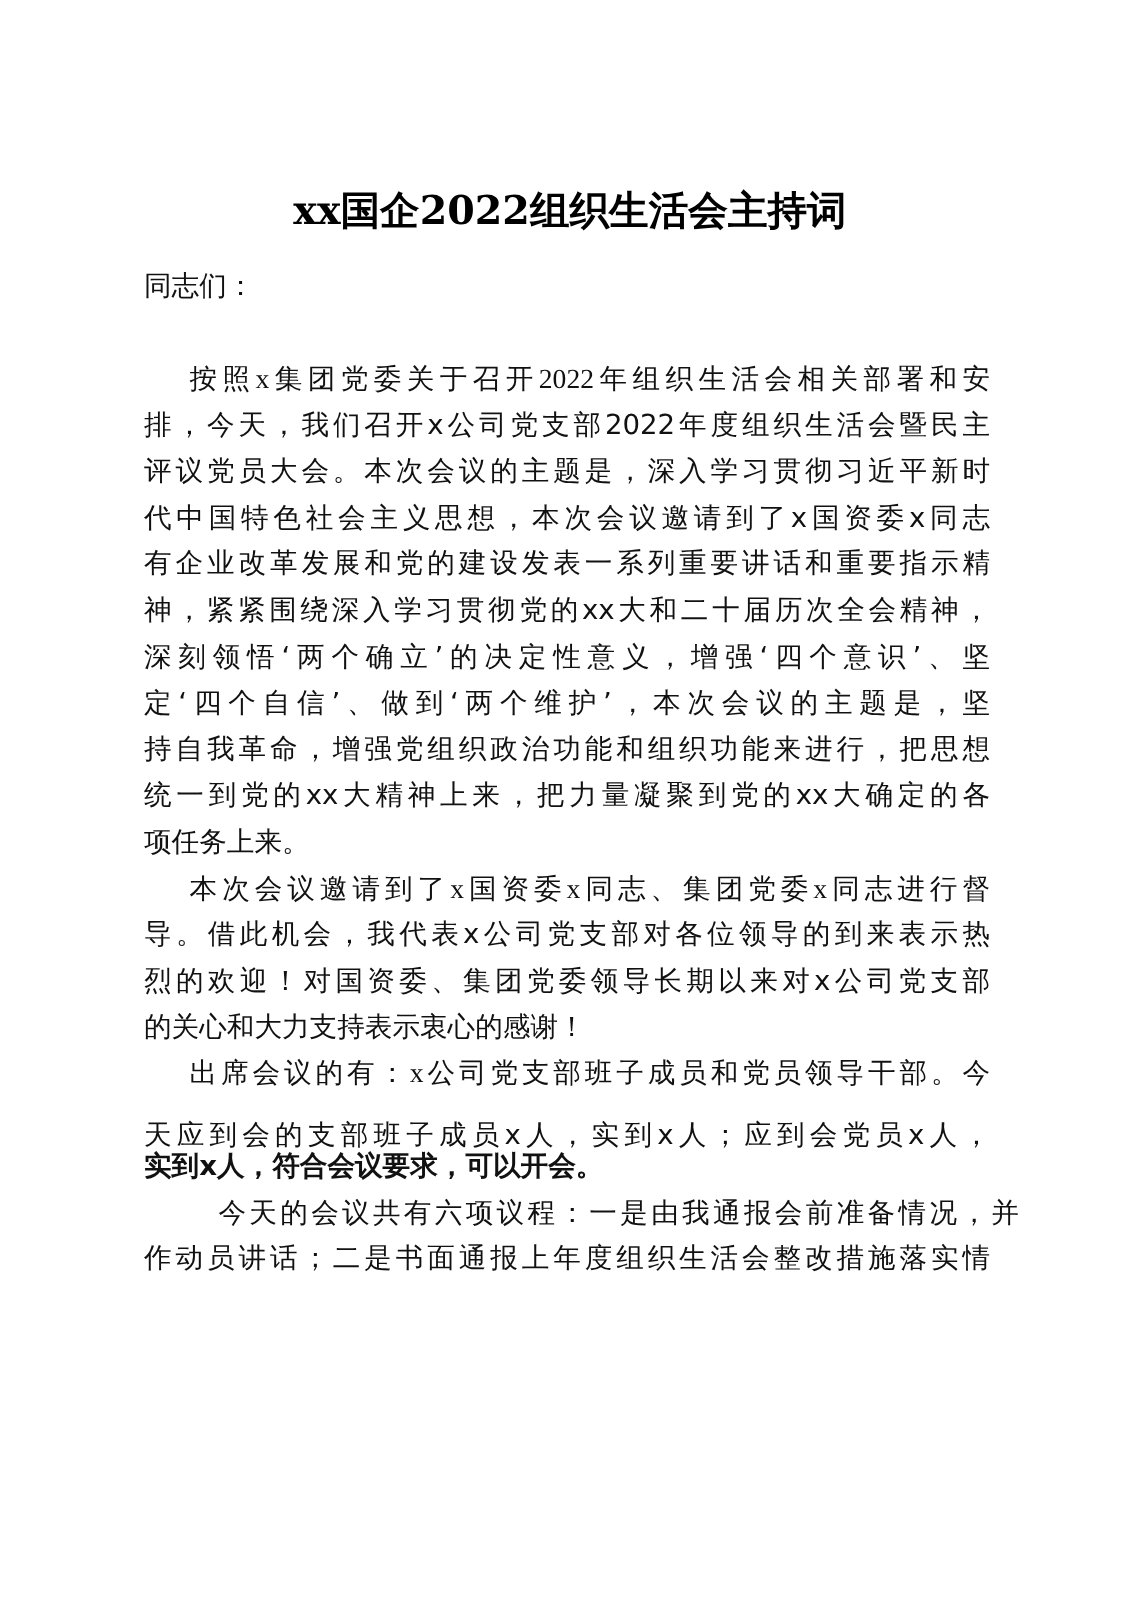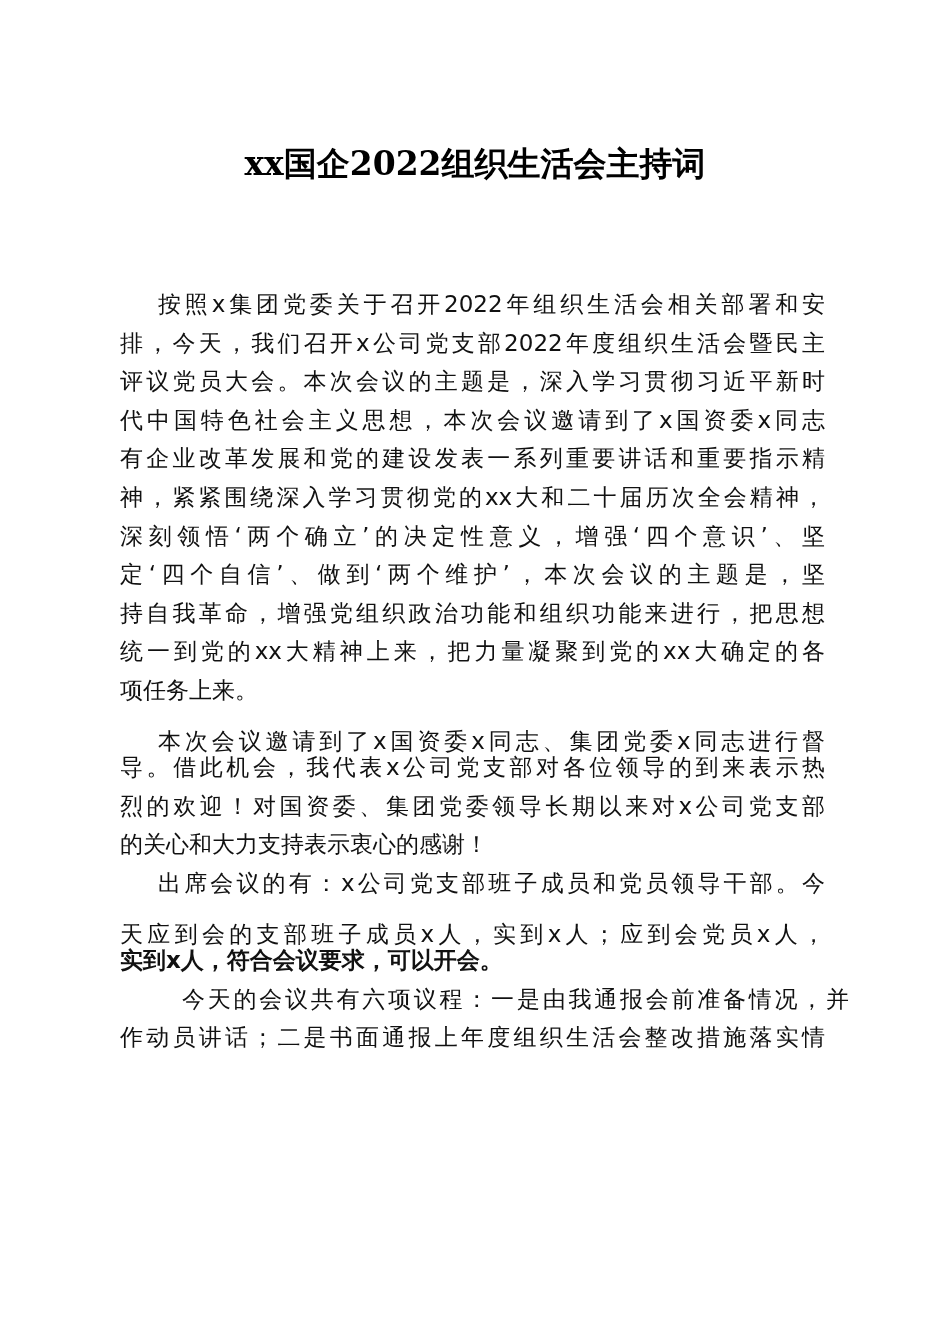--- a/index.html
+++ b/index.html
@@ -1,49 +1,50 @@
 <!DOCTYPE html>
 <html><head>
   <meta charset="utf-8">
   <style>
     html, body { margin: 0; padding: 0; background: #ffffff; }
     body { width: 950px; height: 1344px; position: relative; overflow: hidden; }
-    .page { position: absolute; left: 0; top: 4px; width: 950px; height: 1063px; background: #fff; }
+    .page { position: absolute; left: 0; top: 16px; width: 950px; height: 1063px; background: #fff; }
     .title {
       position: absolute; left: 0; top: 138px; width: 950px; text-align: center;
       font-family: "DejaVu Serif", "Liberation Serif", serif; font-weight: bold;
       font-size: 33px; color: #000; letter-spacing: 0px; line-height: 44px;
     }
     .line {
       position: absolute; left: 120px; width: 705px; height: 38px;
       font-family: "DejaVu Sans", "Liberation Sans", sans-serif;
       font-size: 23px; color: #111; line-height: 38px; white-space: nowrap;
       text-align: justify; text-align-last: justify;
     }
     .line.last { text-align-last: left; }
-    .line.indent { left: 158px; width: 667px; }
+    .line.indent { left: 158px; width: 667px; font-family: Liberation Serif, serif; }
   </style>
 </head>
 <body>
 
 <div class="page">
   <div class="title">xx国企2022组织生活会主持词</div>
+  <div class="line last" style="top:204px;">同志们：</div>
   <div id="body-lines">
       <div class="line indent" style="top: 281px;">按照x集团党委关于召开2022年组织生活会相关部署和安</div>
       <div class="line" style="top: 319.6px;">排，今天，我们召开x公司党支部2022年度组织生活会暨民主</div>
       <div class="line" style="top: 358.2px;">评议党员大会。本次会议的主题是，深入学习贯彻习近平新时</div>
       <div class="line" style="top: 396.8px;">代中国特色社会主义思想，本次会议邀请到了x国资委x同志</div>
       <div class="line" style="top: 435.4px;">有企业改革发展和党的建设发表一系列重要讲话和重要指示精</div>
       <div class="line" style="top: 474px;">神，紧紧围绕深入学习贯彻党的xx大和二十届历次全会精神，</div>
       <div class="line" style="top: 512.6px;">深刻领悟‘两个确立’的决定性意义，增强‘四个意识’、坚</div>
       <div class="line" style="top: 551.2px;">定‘四个自信’、做到‘两个维护’，本次会议的主题是，坚</div>
       <div class="line" style="top: 589.8px;">持自我革命，增强党组织政治功能和组织功能来进行，把思想</div>
       <div class="line" style="top: 628.4px;">统一到党的xx大精神上来，把力量凝聚到党的xx大确定的各</div>
       <div class="line last" style="top: 667px;">项任务上来。</div>
-      <div class="line indent" style="top: 705.6px; margin-top: 12px;">本次会议邀请到了x国资委x同志、集团党委x同志进行督</div>
+      <div class="line indent" style="top: 705.6px;">本次会议邀请到了x国资委x同志、集团党委x同志进行督</div>
       <div class="line" style="top: 744.2px;">导。借此机会，我代表x公司党支部对各位领导的到来表示热</div>
       <div class="line" style="top: 782.8px;">烈的欢迎！对国资委、集团党委领导长期以来对x公司党支部</div>
       <div class="line last" style="top: 821.4px;">的关心和大力支持表示衷心的感谢！</div>
       <div class="line indent" style="top: 860px;">出席会议的有：x公司党支部班子成员和党员领导干部。今</div>
       <div class="line" style="top: 898.6px; margin-top: 12px;">天应到会的支部班子成员x人，实到x人；应到会党员x人，</div>
       <div class="line last" style="top: 937.2px; font-weight: bold;">实到x人，符合会议要求，可以开会。</div>
       <div class="line indent" style="top: 975.8px; margin-left: 24px;">今天的会议共有六项议程：一是由我通报会前准备情况，并</div>
       <div class="line" style="top: 1014.4px;">作动员讲话；二是书面通报上年度组织生活会整改措施落实情</div>
     </div>
 </div>

